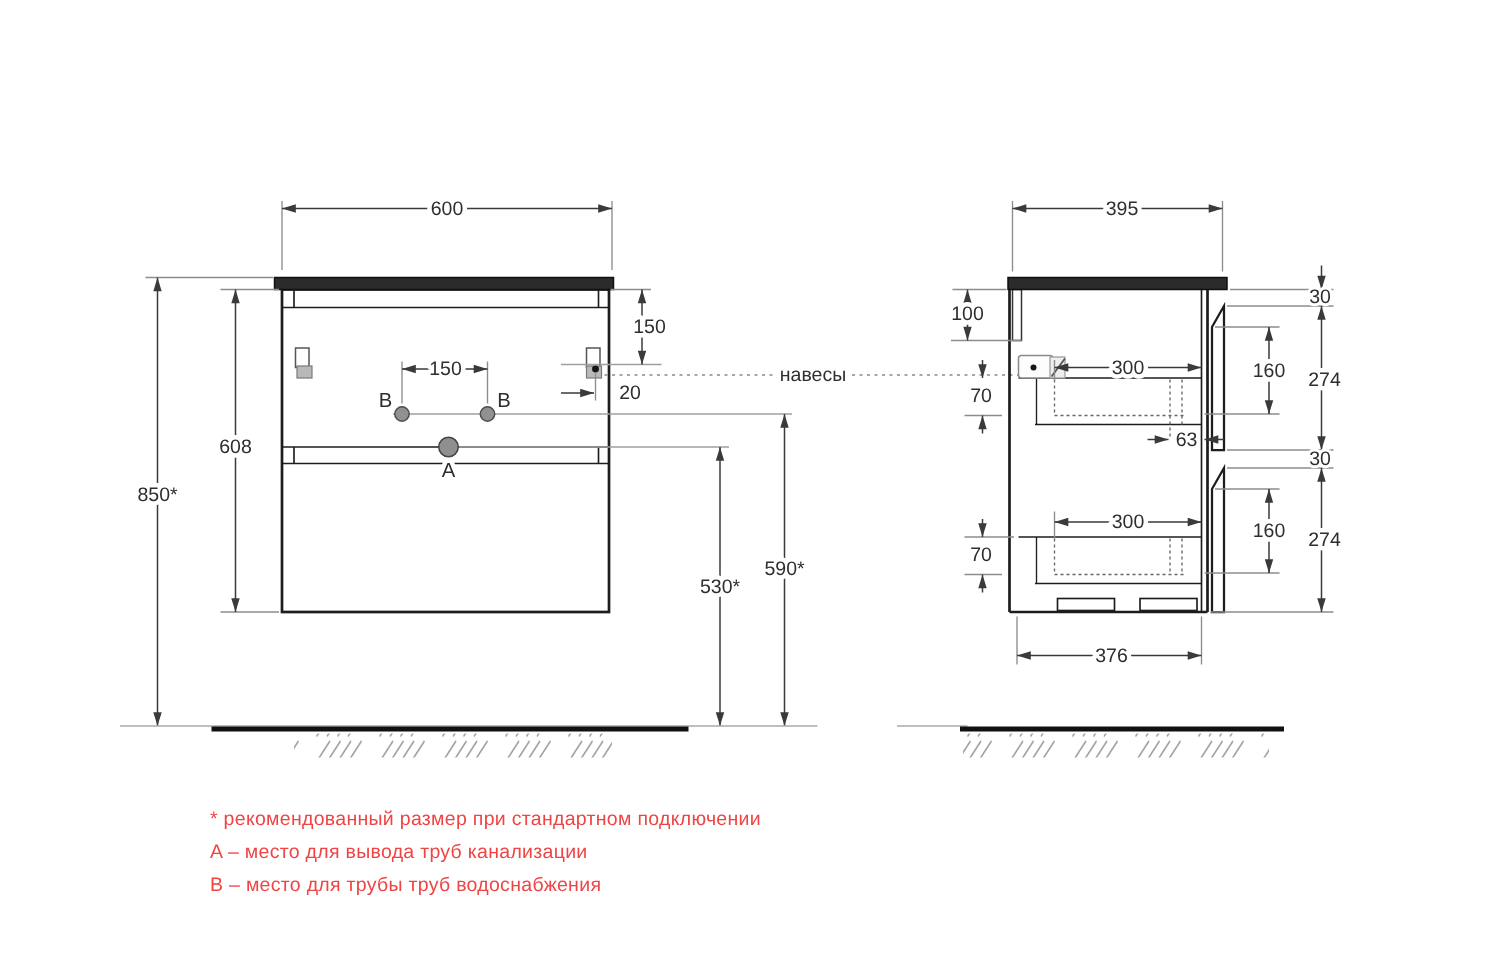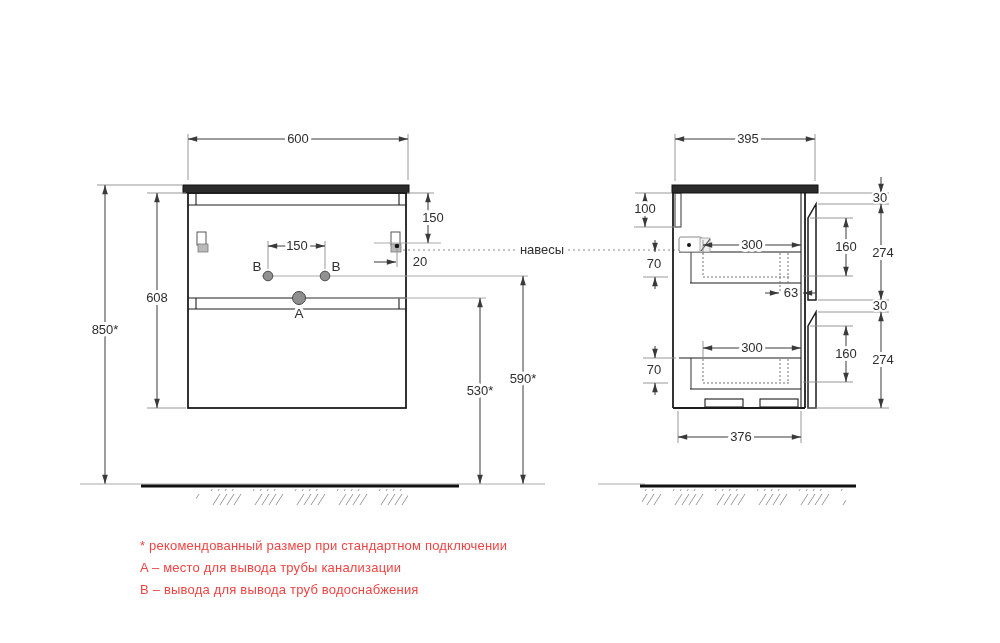--- a/index.html
+++ b/index.html
@@ -289,15 +289,15 @@
     <line x1="80" y1="484" x2="545" y2="484" stroke="#aaaaaa" stroke-width="1"></line>
     <line x1="598" y1="484" x2="645" y2="484" stroke="#aaaaaa" stroke-width="1"></line>
     <line x1="141" y1="486" x2="459" y2="486" stroke="#111111" stroke-width="3.2"></line>
     <line x1="640" y1="486" x2="856" y2="486" stroke="#111111" stroke-width="3.2"></line>
     <rect x="196" y="489" width="212" height="16" fill="url(#hatch)"></rect>
     <rect x="642" y="489" width="204" height="16" fill="url(#hatch)"></rect>
   </g>
 </svg>
 
 <div class="foot" style="top:538px">* рекомендованный размер при стандартном подключении</div>
-<div class="foot" style="top:560px">A – место для вывода трубы канализации</div>
-<div class="foot" style="top:582px">B – вывода для вывода труб водоснабжения</div>
+<div class="foot" style="top:560px">A – место для вывода труб канализации</div>
+<div class="foot" style="top:582px">B – место для трубы труб водоснабжения</div>
 </div>
 
 </body></html>

